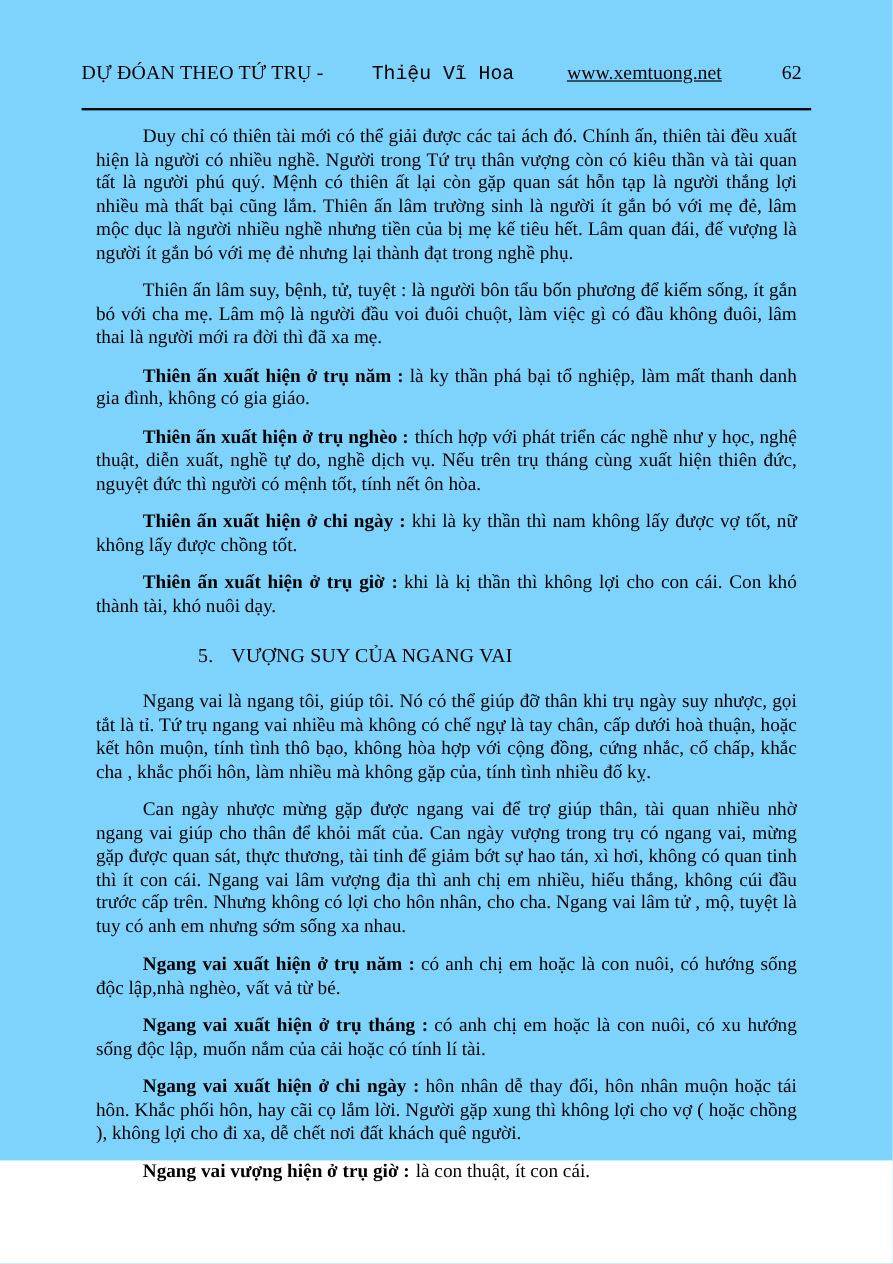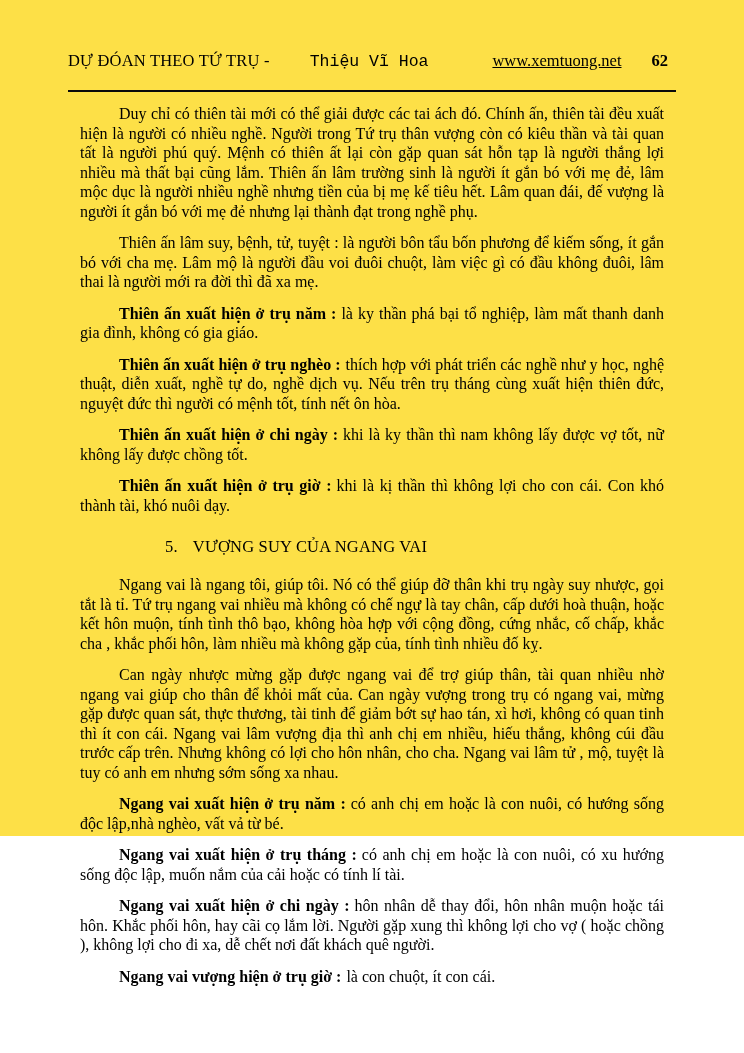--- a/index.html
+++ b/index.html
@@ -6,40 +6,40 @@
   html, body { margin: 0; padding: 0; }
   body {
     width: 744px; height: 1053px;
     background: #ffffff;
     color: #000000;
     font-family: "Liberation Serif", "DejaVu Serif", serif;
     overflow: hidden;
   }
   .page {
     box-sizing: border-box;
-    width: 744px; height: 836px;
+    width: 744px; height: 967px;
     padding: 50px 68px 0 68px;
-    background: #fde047;
+    background: #7dd3fc;
   }
   .hdr {
     display: flex;
     align-items: baseline;
     font-size: 16.5px;
     line-height: 22px;
     white-space: nowrap;
   }
   .hdr-title { letter-spacing: 0.2px; }
   .hdr-author { margin-left: 40px; font-family: Liberation Mono, monospace; }
   .hdr-site {
     margin-left: auto;
     color: #000000;
     text-decoration: underline;
     cursor: pointer;
   }
-  .hdr-page { margin-left: 30px; margin-right: 8px; font-weight: bold; }
+  .hdr-page { margin-left: 50px; margin-right: 8px; }
   .rule {
     border: none;
     border-top: 2px solid #0a0a0a;
     margin: 17px 0 0 0;
   }
   .body-text {
     margin-top: 4px;
     font-size: 16px;
     line-height: 19.5px;
     text-align: justify;
@@ -95,18 +95,18 @@
     <p class="para"><span>Ngang vai là ngang tôi, giúp tôi. Nó có thể giúp đỡ thân khi trụ ngày suy nhược, gọi tắt là tỉ. Tứ trụ ngang vai nhiều mà không có chế ngự là tay chân, cấp dưới hoà thuận, hoặc kết hôn muộn, tính tình thô bạo, không hòa hợp với cộng đồng, cứng nhắc, cố chấp, khắc cha , khắc phối hôn, làm nhiều mà không gặp của, tính tình nhiều đố kỵ.</span></p>
 
     <p class="para"><span>Can ngày nhược mừng gặp được ngang vai để trợ giúp thân, tài quan nhiều nhờ ngang vai giúp cho thân để khỏi mất của. Can ngày vượng trong trụ có ngang vai, mừng gặp được quan sát, thực thương, tài tinh để giảm bớt sự hao tán, xì hơi, không có quan tinh thì ít con cái. Ngang vai lâm vượng  địa thì anh chị em nhiều, hiếu thắng, không cúi đầu trước cấp trên. Nhưng không có lợi cho hôn nhân, cho cha. Ngang vai lâm tử , mộ, tuyệt là tuy có anh em nhưng sớm sống xa nhau.</span></p>
 
     <p class="para"><b class="lead">Ngang vai xuất hiện ở trụ năm :</b><span>có anh chị em hoặc là con nuôi, có hướng sống độc lập,nhà nghèo, vất vả từ bé.</span></p>
 
     <p class="para"><b class="lead">Ngang vai xuất hiện ở trụ tháng :</b><span>có anh chị em hoặc là con nuôi, có xu hướng sống độc lập, muốn nắm của cải hoặc có tính lí tài.</span></p>
 
     <p class="para"><b class="lead">Ngang vai xuất hiện ở chi ngày :</b><span>hôn nhân dễ thay đổi, hôn nhân muộn hoặc tái hôn. Khắc phối hôn, hay cãi cọ lắm lời. Người gặp xung thì không lợi cho vợ ( hoặc chồng ), không lợi cho đi xa, dễ chết nơi đất khách quê người.</span></p>
 
-    <p class="para"><b class="lead">Ngang vai vượng hiện ở trụ giờ :</b><span>là con chuột, ít con cái.</span></p>
+    <p class="para"><b class="lead">Ngang vai vượng hiện ở trụ giờ :</b><span>là con thuật, ít con cái.</span></p>
 
 
 
   </main>
 </div>
 
 </body></html>

